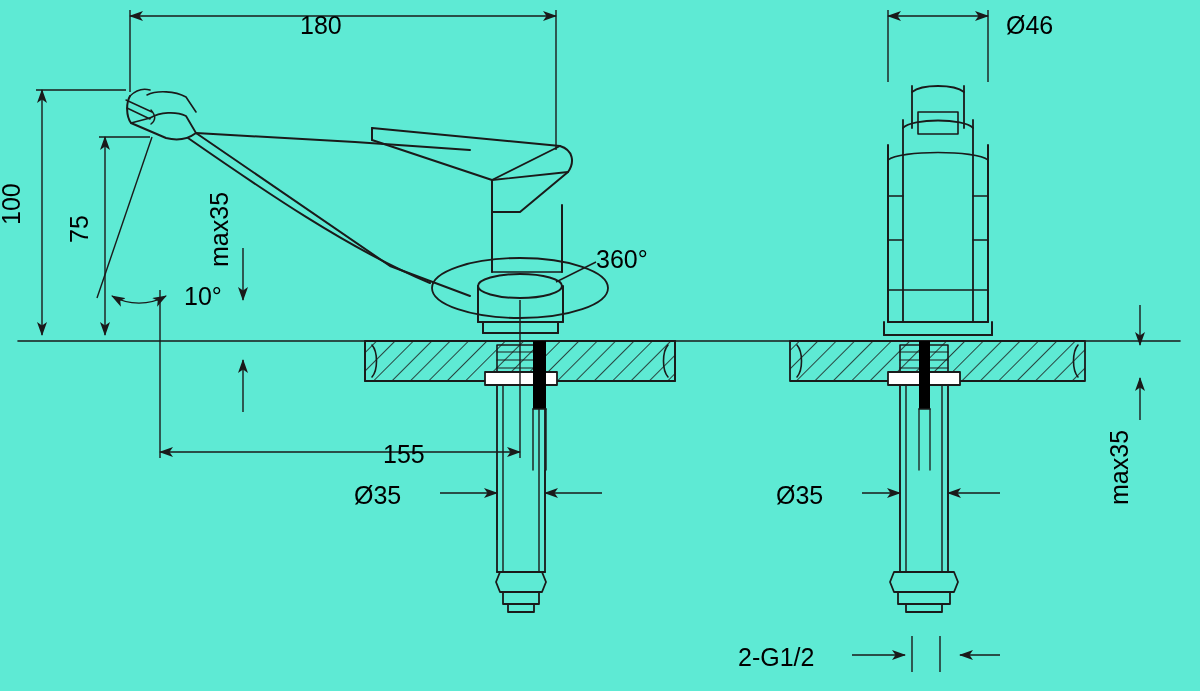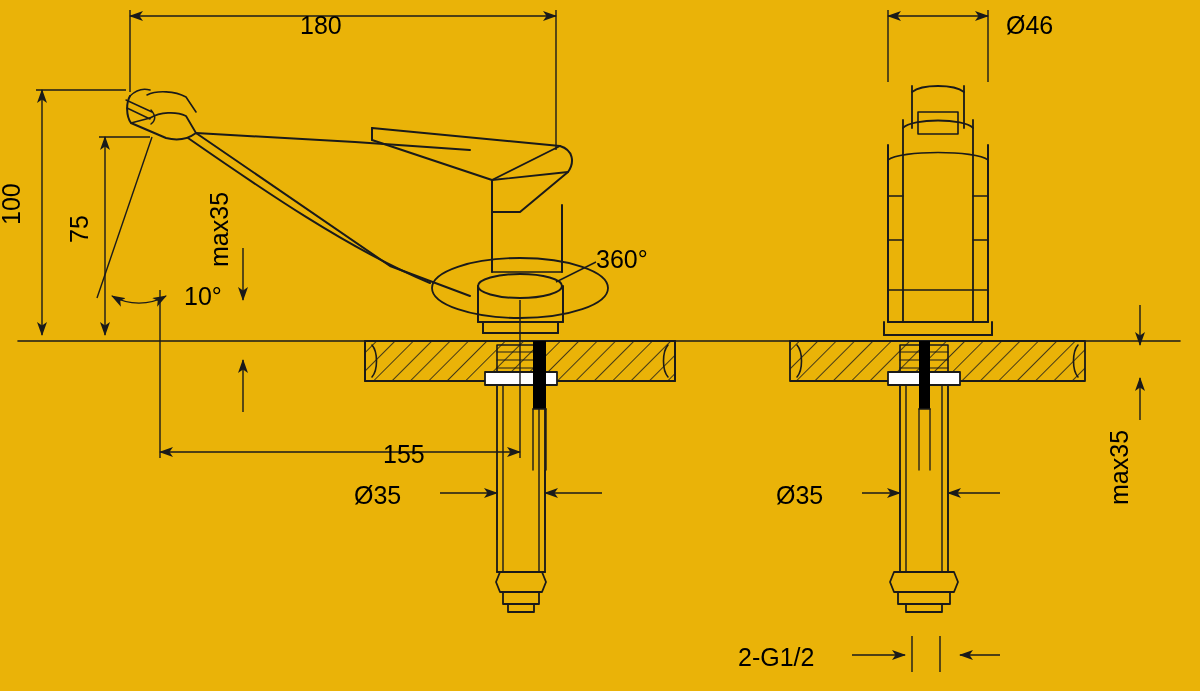--- a/index.html
+++ b/index.html
@@ -1,17 +1,17 @@
 <!DOCTYPE html>
 <html><head>
 <meta charset="utf-8">
 <style>
   html,body{margin:0;padding:0;background:#ffffff;}
   body{width:1200px;height:691px;overflow:hidden;font-family:"Liberation Sans",sans-serif;}
-  #root{position:relative;width:1200px;height:691px;background:#eab308;}
+  #root{position:relative;width:1200px;height:691px;background:#5eead4;}
   svg{display:block;}
   .dimtext{font-family:"Liberation Sans",sans-serif;font-size:25px;fill:#000;}
 </style>
 </head>
 <body>
 
 <div id="root">
   <svg width="1200" height="691" viewBox="0 0 1200 691">
     <defs>
       <marker id="arrEnd" markerWidth="14" markerHeight="10" refX="13" refY="5" orient="auto" markerUnits="userSpaceOnUse">

